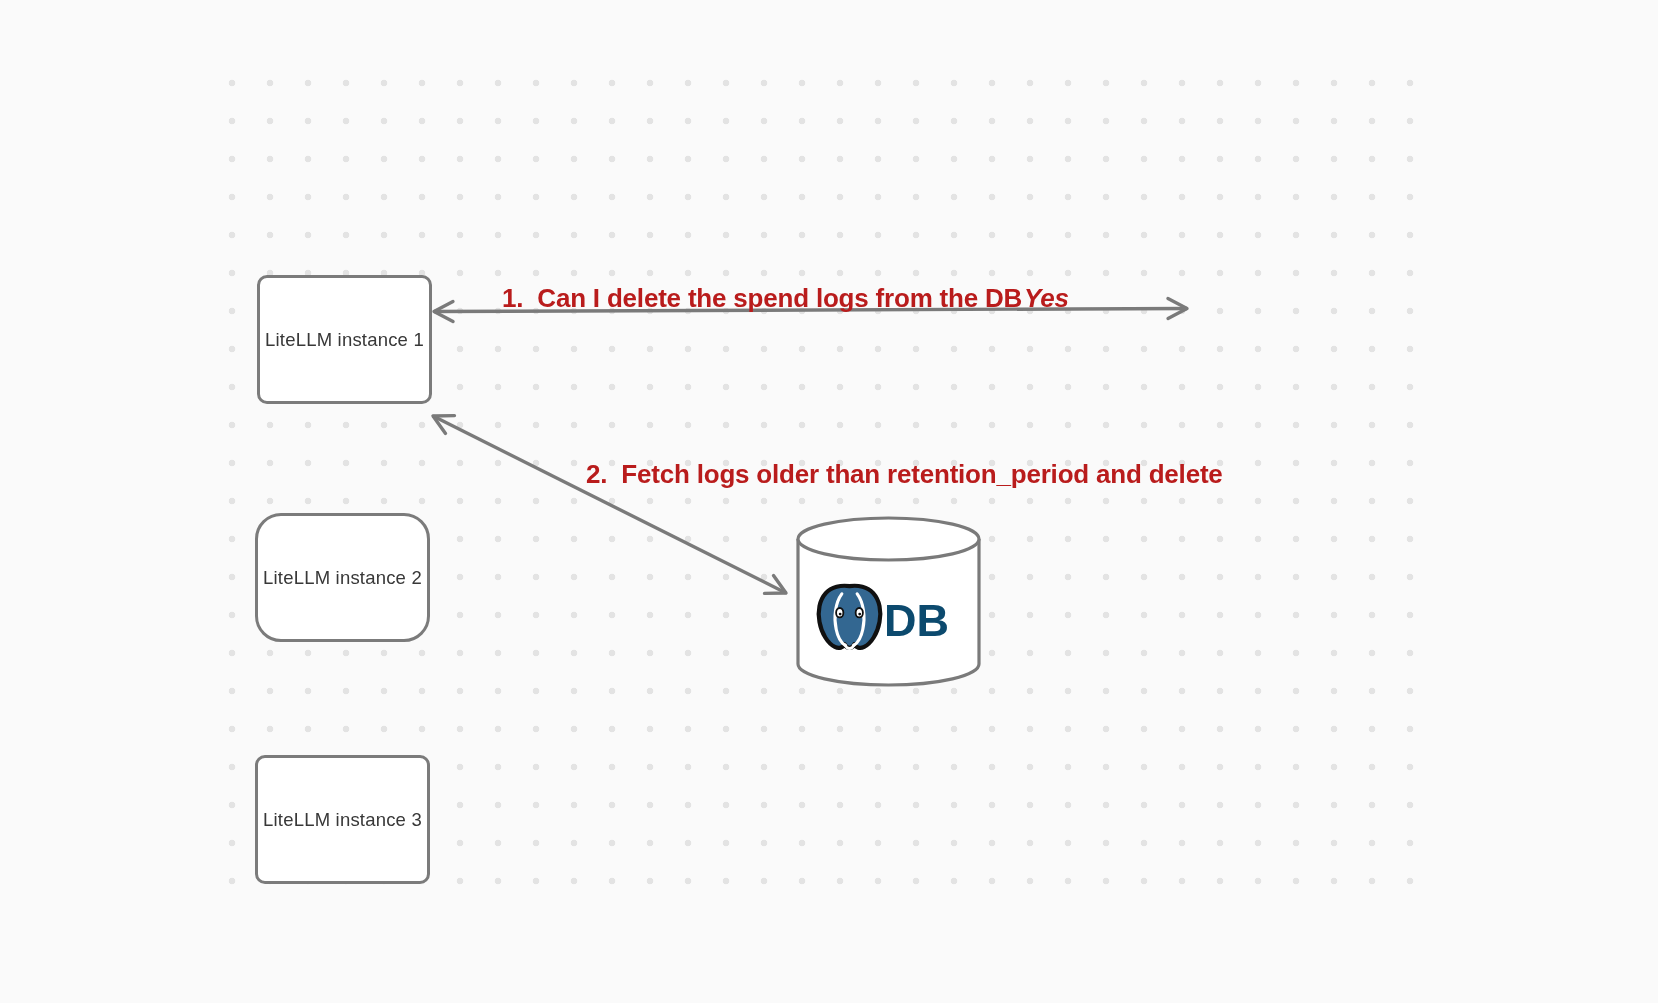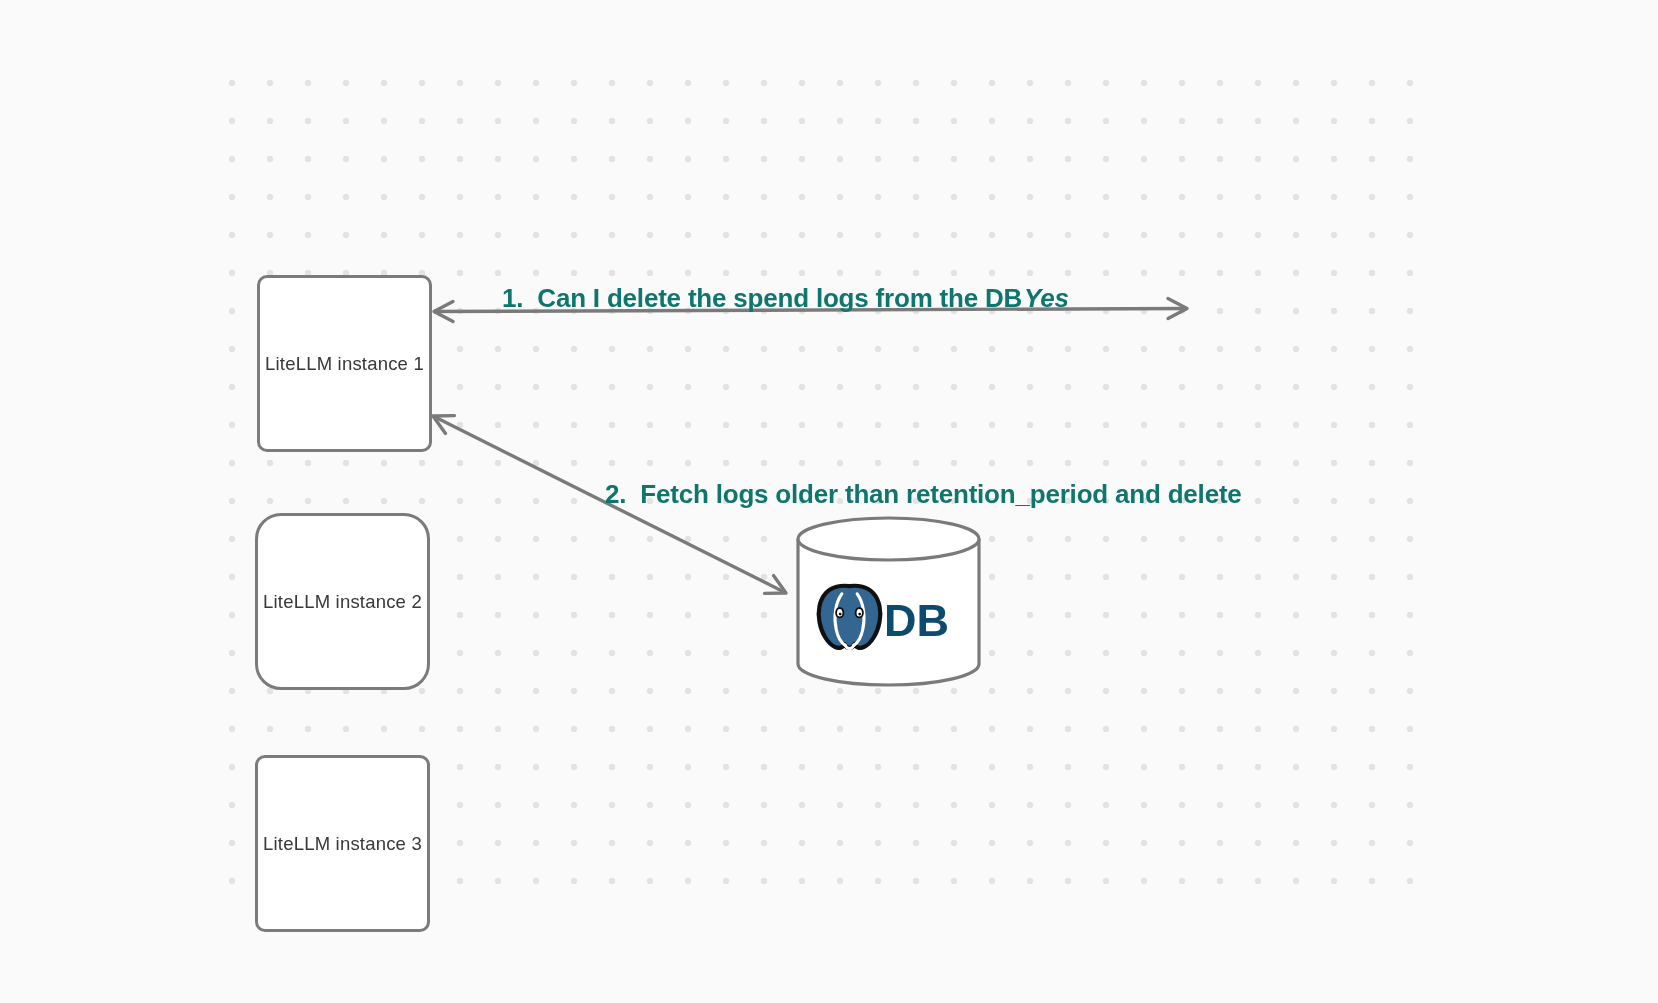--- a/index.html
+++ b/index.html
@@ -8,21 +8,21 @@
     background:#fafafa;
     font-family:"Liberation Sans", sans-serif;
   }
   .dot-grid{
     position:absolute;left:213px;top:64px;width:1216px;height:836px;
     background-image:radial-gradient(circle,#e3e3e3 3.1px,rgba(227,227,227,0) 3.6px);
     background-size:38px 38px;
   }
   .edges-layer{position:absolute;left:0;top:0;width:1658px;height:1003px;pointer-events:none;}
   .instance-box{
-    position:absolute;width:175px;height:177px;
+    position:absolute;width:175px;height:129px;
     background:#ffffff;border:3.5px solid #7b7b7b;border-radius:10px;
     box-sizing:border-box;
     display:flex;align-items:center;justify-content:center;
   }
   .instance-label{
     font-size:18.5px;color:#383838;letter-spacing:.2px;white-space:pre;
   }
   .box-1{left:257px;top:275px;}
   .box-2{left:255px;top:513px;border-radius:26px;}
   .box-3{left:255px;top:755px;text-align:right;}
@@ -38,25 +38,25 @@
   }
   .db-node{position:absolute;left:790px;top:505px;width:210px;height:195px;}
   .db-cylinder{position:absolute;left:0;top:0;}
   .pg-elephant{position:absolute;left:23px;top:77px;width:73px;height:74px;}
   .db-label{
     position:absolute;left:94px;top:93px;
     font-size:45px;font-weight:600;color:#0c4a6e;line-height:45px;
   }
   .edge-label{
     position:absolute;font-size:26px;line-height:30px;font-weight:700;
-    color:#0f766e;white-space:pre;letter-spacing:-.2px;
+    color:#b91c1c;white-space:pre;letter-spacing:-.2px;
   }
   .edge-label-1{left:502px;top:283px;}
   .edge-label-yes{left:1024px;top:283px;font-style:italic;}
-  .edge-label-2{left:586px;top:479px;margin-left:19px;}
+  .edge-label-2{left:586px;top:459px;}
 </style>
 </head>
 <body>
 
 <div class="canvas">
 
   <div class="dot-grid"></div>
 
   <svg class="edges-layer" width="1658" height="1003" viewBox="0 0 1658 1003">
     <defs>

